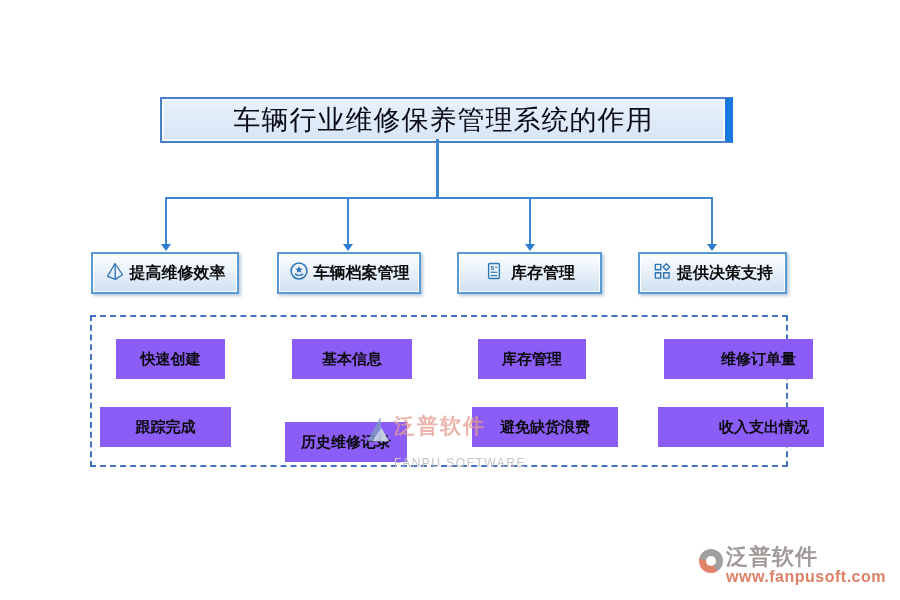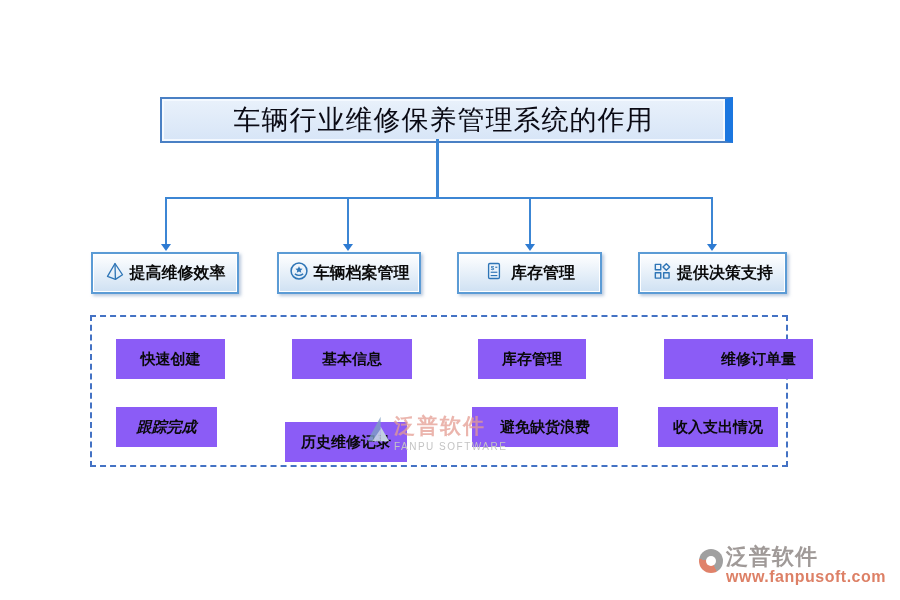--- a/index.html
+++ b/index.html
@@ -49,21 +49,21 @@
     background:#8b5cf6;color:#0a0a0a;font-size:15px;font-weight:bold;
     white-space:nowrap;
   }
   
   .watermark{
     position:absolute;left:362px;top:412px;display:flex;align-items:flex-start;
     pointer-events:none;
   }
   .watermark .wm-text{margin-left:2px;}
   .wm-name{font-size:21px;font-weight:bold;color:rgba(228,156,146,.75);letter-spacing:2px;}
-  .wm-sub{font-size:10px;color:#c4c4c4;letter-spacing:1.5px;margin-top:1px;}
+  .wm-sub{font-size:12px;color:#c4c4c4;letter-spacing:1.5px;margin-top:16px;}
   
   .footer-logo{
     position:absolute;right:14px;bottom:14px;display:flex;align-items:flex-start;gap:3px;
   }
   .fl-mark{
     width:24px;height:24px;border-radius:50%;margin-top:3px;
     background:conic-gradient(from 150deg,#e0826a 0 130deg,#a0a0a0 130deg 360deg);
     position:relative;
   }
   .fl-mark::after{
@@ -141,24 +141,24 @@
   <span class="label">提供决策支持</span>
 </div>
 
 <div class="detail-panel"></div>
 
 <div class="sub" style="left:116px;top:339px;width:109px;">快速创建</div>
 <div class="sub" style="left:292px;top:339px;width:120px;">基本信息</div>
 <div class="sub" style="left:478px;top:339px;width:108px;">库存管理</div>
 <div class="sub" style="left:664px;top:339px;width:109px;padding-left:40px;">维修订单量</div>
 
-<div class="sub" style="left:116px;top:407px;width:101px;font-style:italic;">跟踪完成</div>
+<div class="sub" style="left:100px;top:407px;width:131px;">跟踪完成</div>
 <div class="sub" style="left:285px;top:422px;width:122px;">历史维修记录</div>
 <div class="sub" style="left:472px;top:407px;width:146px;">避免缺货浪费</div>
-<div class="sub" style="left:658px;top:407px;width:120px;">收入支出情况</div>
+<div class="sub" style="left:658px;top:407px;width:120px;padding-left:46px;">收入支出情况</div>
 
 <div class="watermark">
   <span>
     <svg width="30" height="34" viewBox="0 0 24 28">
       <path d="M4 24 L15 4 L15 24 Z" fill="#7d9fc4" opacity="0.8"></path>
       <path d="M15 12 L22 24 L15 24 Z" fill="#c2d0e0"></path>
       <path d="M8 24 L15 14 L15 24 Z" fill="#ffffff" opacity="0.5"></path>
     </svg>
   </span>
   <span class="wm-text">

